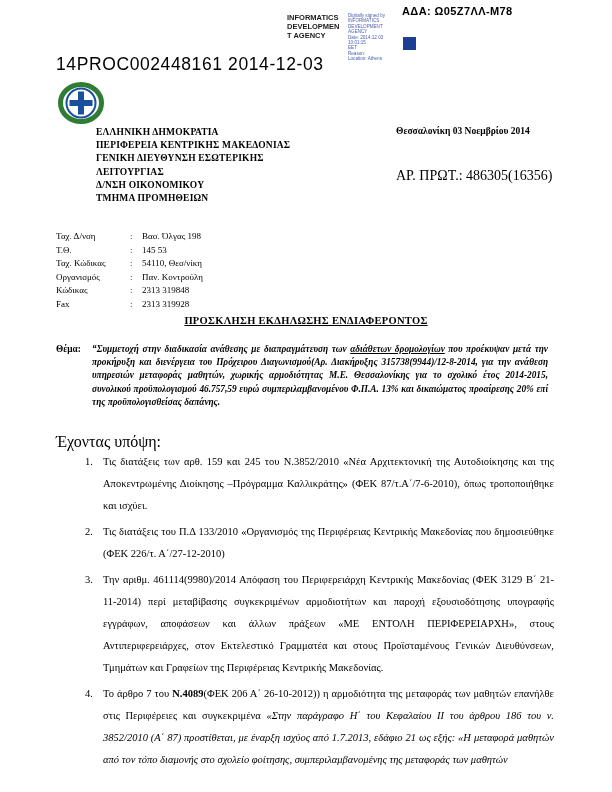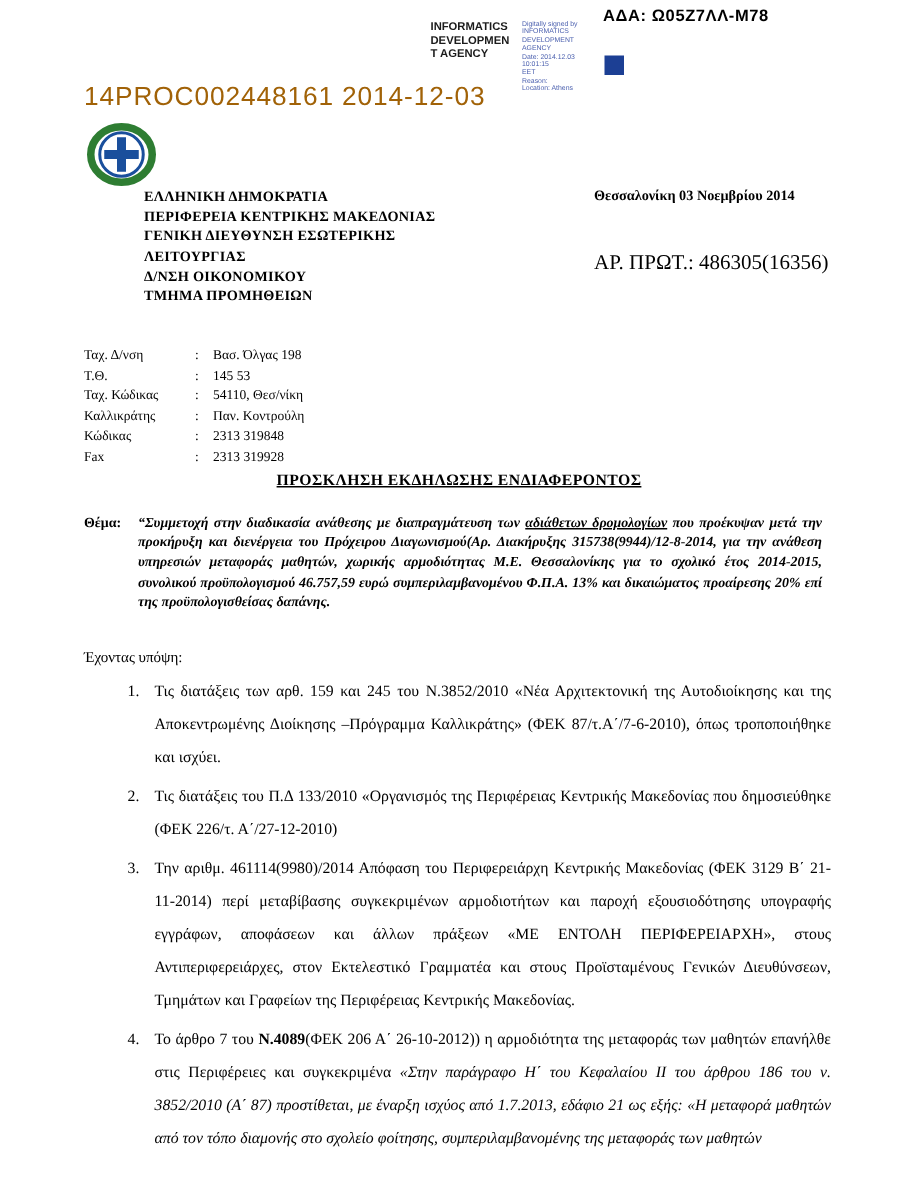--- a/index.html
+++ b/index.html
@@ -20,21 +20,21 @@
     font-size:7.5px; line-height:9px; color:#1b1b1b; width:54px;
   }
   .stamp-sig {
     font-family:"Liberation Sans", sans-serif;
     font-size:4.6px; line-height:5.4px; color:#4a5fae; width:48px;
   }
   .stamp-box { width:13px; height:13px; background:#1c3f94; margin-top:24px; }
   .proc {
     position:absolute; top:54px; left:56px;
     font-family:"Liberation Sans", sans-serif;
-    font-size:17.5px; color:#a16207; letter-spacing:0.6px;
+    font-size:17.5px; color:#000000; letter-spacing:0.6px;
   }
   .emblem { position:absolute; top:82px; left:58px; }
   .org {
     position:absolute; top:126px; left:56px;
     font-weight:bold; font-size:9.5px; line-height:13.2px; letter-spacing:0.2px;margin-left:40px;
   }
   .citydate { position:absolute; top:126px; left:396px; font-weight:bold; font-size:9.5px; }
   .protocol { position:absolute; top:168px; left:396px; font-weight:normal; font-size:14px; }
   .contact { position:absolute; top:230px; left:56px; font-size:9px; line-height:13.5px; }
   .contact .row { display:flex; }
@@ -45,21 +45,21 @@
     font-weight:bold; font-size:10.5px; letter-spacing:0.3px;
     text-decoration:underline;
   }
   .subject {
     position:absolute; top:343px; left:56px; width:492px;
     font-weight:bold; font-style:italic; font-size:9.3px; line-height:13.2px;
     text-align:justify; padding-left:36px;
   }
   .subject .slbl { position:absolute; left:0; top:0; font-style:normal; }
   .subject .u { text-decoration:underline; }
-  .having { position:absolute; top:433px; left:56px; font-size:10px; }
+  .having { position:absolute; top:433px; left:56px; font-size:16px; }
   .list {
     position:absolute; top:451px; left:57px; width:497px;
     font-size:10.5px; line-height:22px; text-align:justify;
   }
   .li { position:relative; padding-left:46px; margin-bottom:4px; }
   .li .num { position:absolute; left:28px; top:0; }
   .b { font-weight:bold; }
   .it { font-style:italic; }
 </style>
 </head>
@@ -120,21 +120,21 @@
       <span class="lbl">Τ.Θ.</span>
       <span class="sep">:</span>
       <span class="val">145 53</span>
     </div>
     <div class="row">
       <span class="lbl">Ταχ. Κώδικας</span>
       <span class="sep">:</span>
       <span class="val">54110, Θεσ/νίκη</span>
     </div>
     <div class="row">
-      <span class="lbl">Καλλικράτης</span>
+      <span class="lbl">Οργανισμός</span>
       <span class="sep">:</span>
       <span class="val">Παν. Κοντρούλη</span>
     </div>
     <div class="row">
       <span class="lbl">Κώδικας</span>
       <span class="sep">:</span>
       <span class="val">2313 319848</span>
     </div>
     <div class="row">
       <span class="lbl">Fax</span>

